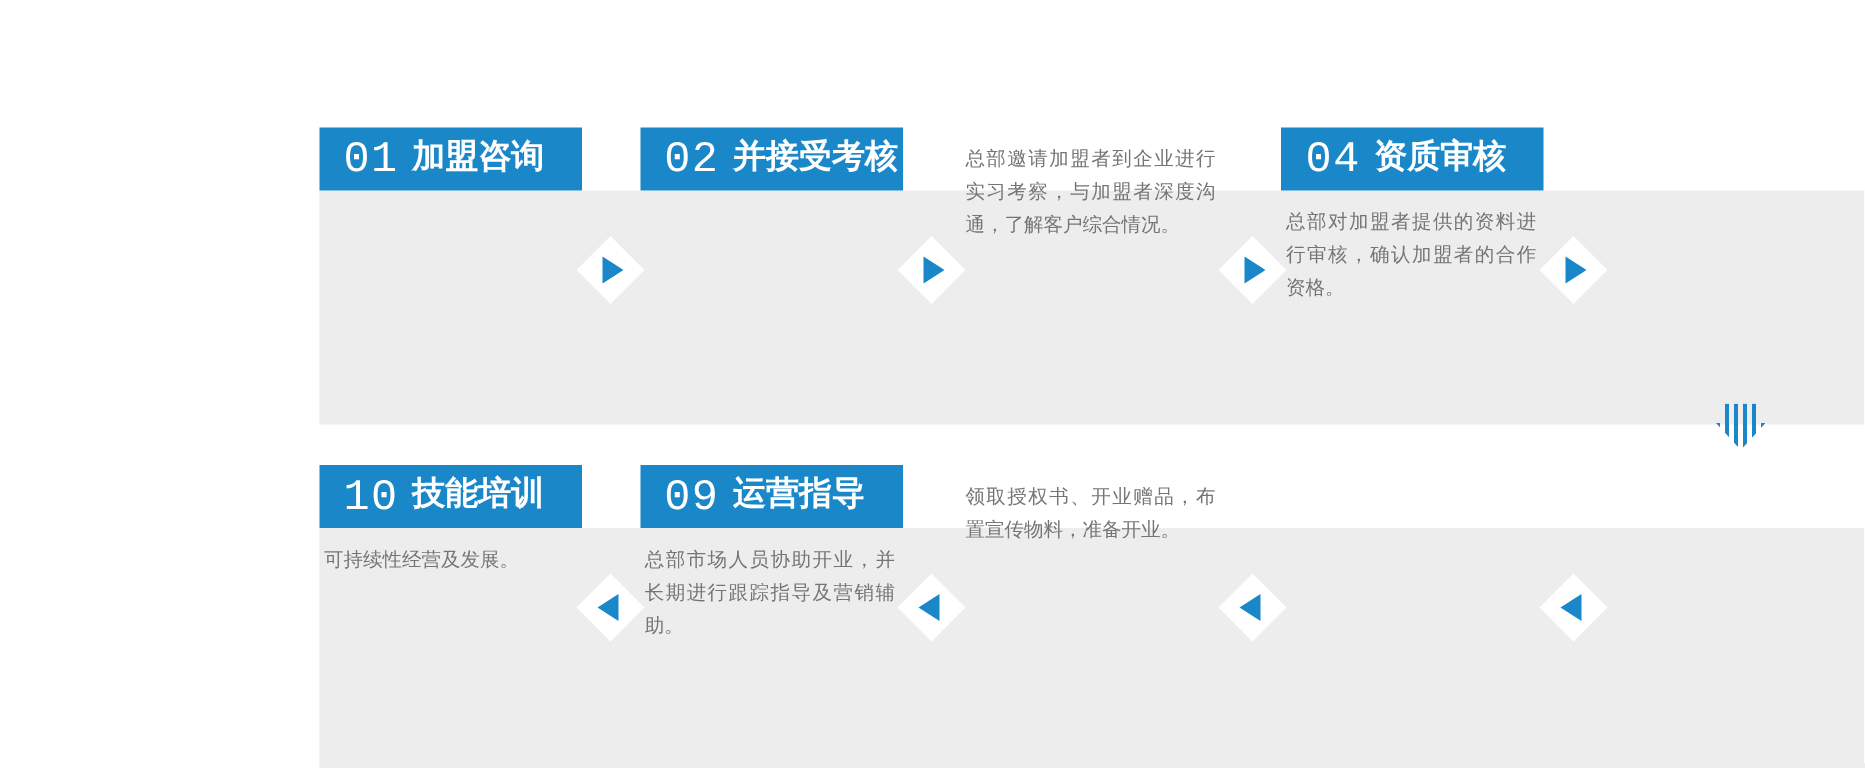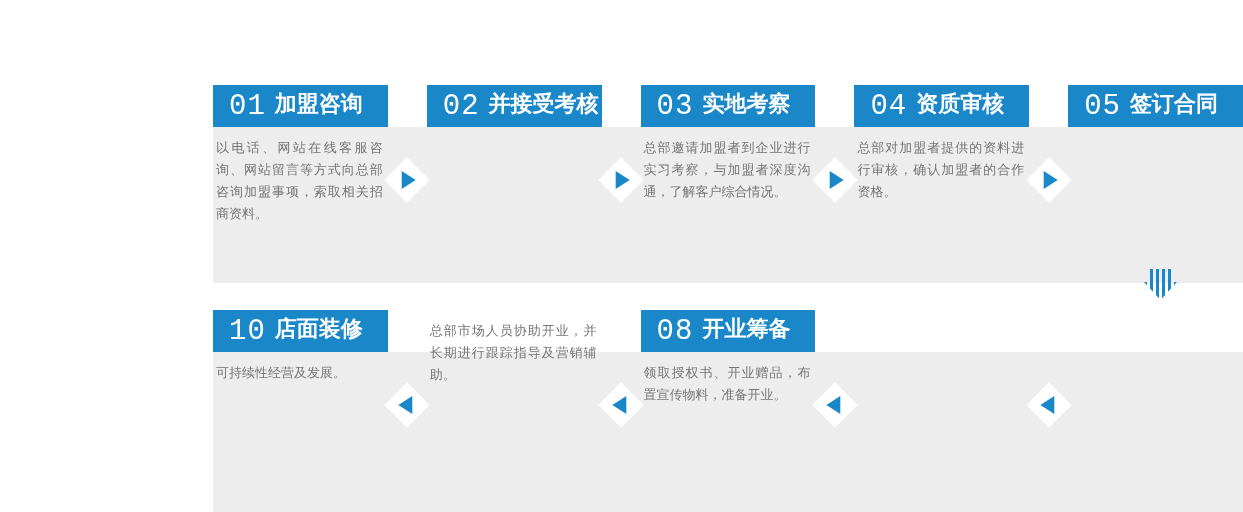--- a/index.html
+++ b/index.html
@@ -134,51 +134,42 @@
 
     <div class="flow-row row-1">
       <div class="band"></div>
       <div class="cards">
 
         <div class="step-card">
           <div class="step-header">
             <span class="step-number">01</span>
             <span class="step-title">加盟咨询</span>
           </div>
-          <div class="step-body">以电话、网站在线客服咨询、网站留言等方式向总部咨询加盟事项，索取相关招商资料。</div>
         </div>
 
         <div class="step-card">
           <div class="step-header">
             <span class="step-number">02</span>
             <span class="step-title">并接受考核</span>
           </div>
         </div>
 
         <div class="step-card">
-          <div class="step-header">
-            <span class="step-number">03</span>
-            <span class="step-title">实地考察</span>
-          </div>
           <div class="step-body">总部邀请加盟者到企业进行实习考察，与加盟者深度沟通，了解客户综合情况。</div>
         </div>
 
         <div class="step-card">
           <div class="step-header">
             <span class="step-number">04</span>
             <span class="step-title">资质审核</span>
           </div>
           <div class="step-body">总部对加盟者提供的资料进行审核，确认加盟者的合作资格。</div>
         </div>
 
         <div class="step-card">
-          <div class="step-header">
-            <span class="step-number">05</span>
-            <span class="step-title">签订合同</span>
-          </div>
         </div>
 
       </div>
 
       <div class="junction j1">
           <span class="diamond"></span>
           <span class="tri tri-right"></span>
         </div>
       <div class="junction j2">
           <span class="diamond"></span>
@@ -196,34 +187,34 @@
 
     <div class="down-arrow"></div>
 
     <div class="flow-row row-2">
       <div class="band"></div>
       <div class="cards">
 
         <div class="step-card">
           <div class="step-header">
             <span class="step-number">10</span>
-            <span class="step-title">店面装修</span>
+            <span class="step-title">技能培训</span>
           </div>
           <div class="step-body">可持续性经营及发展。</div>
         </div>
 
         <div class="step-card">
+          <div class="step-header">
+            <span class="step-number">09</span>
+            <span class="step-title">运营指导</span>
+          </div>
           <div class="step-body">总部市场人员协助开业，并长期进行跟踪指导及营销辅助。</div>
         </div>
 
         <div class="step-card">
-          <div class="step-header">
-            <span class="step-number">08</span>
-            <span class="step-title">开业筹备</span>
-          </div>
           <div class="step-body">领取授权书、开业赠品，布置宣传物料，准备开业。</div>
         </div>
 
 
         <div class="step-card">
         </div>
 
       </div>
 
       <div class="junction j1">

